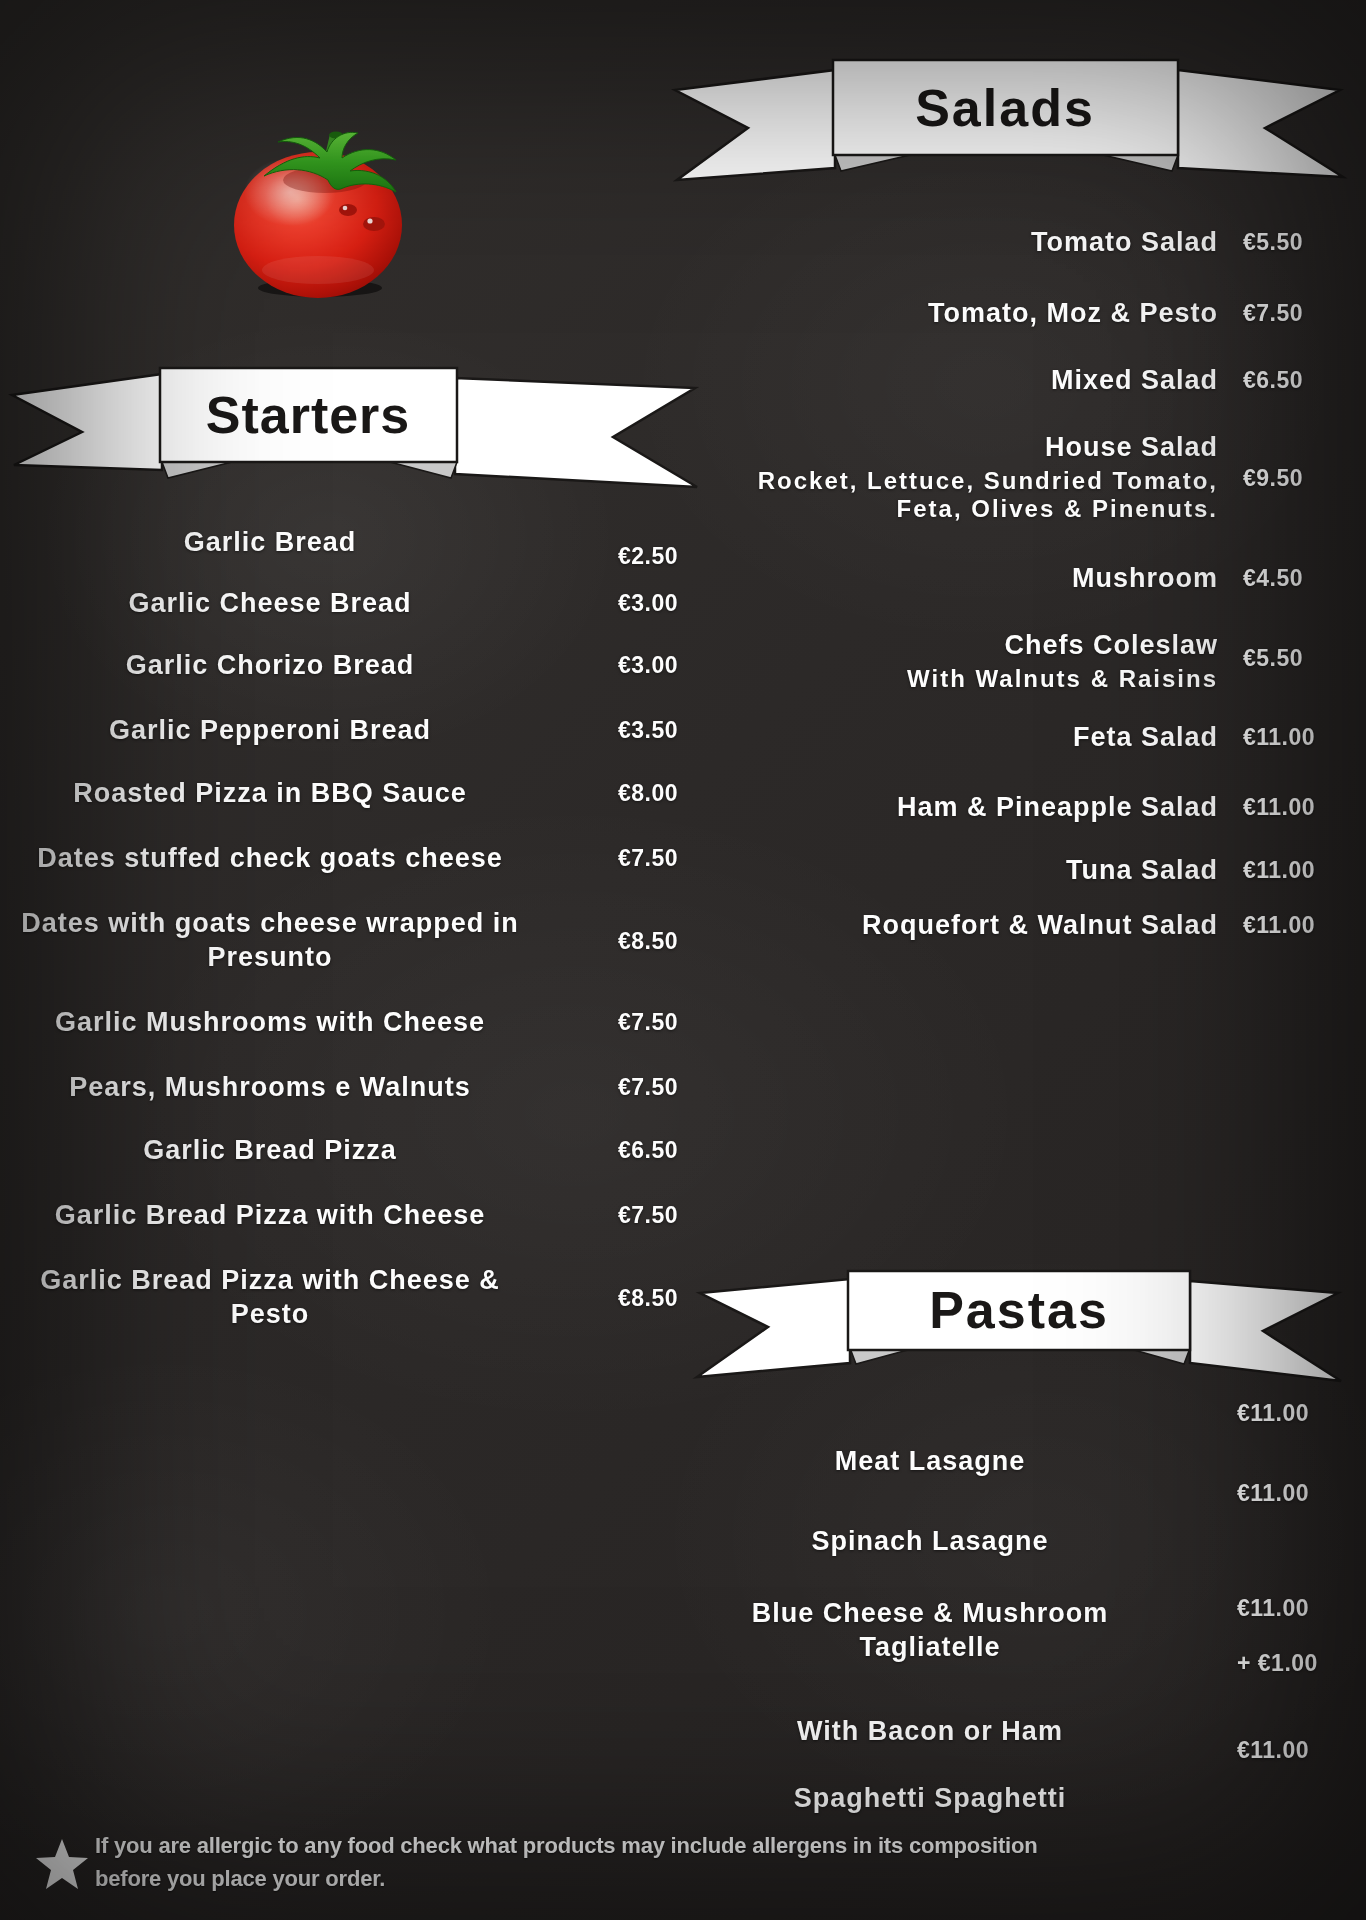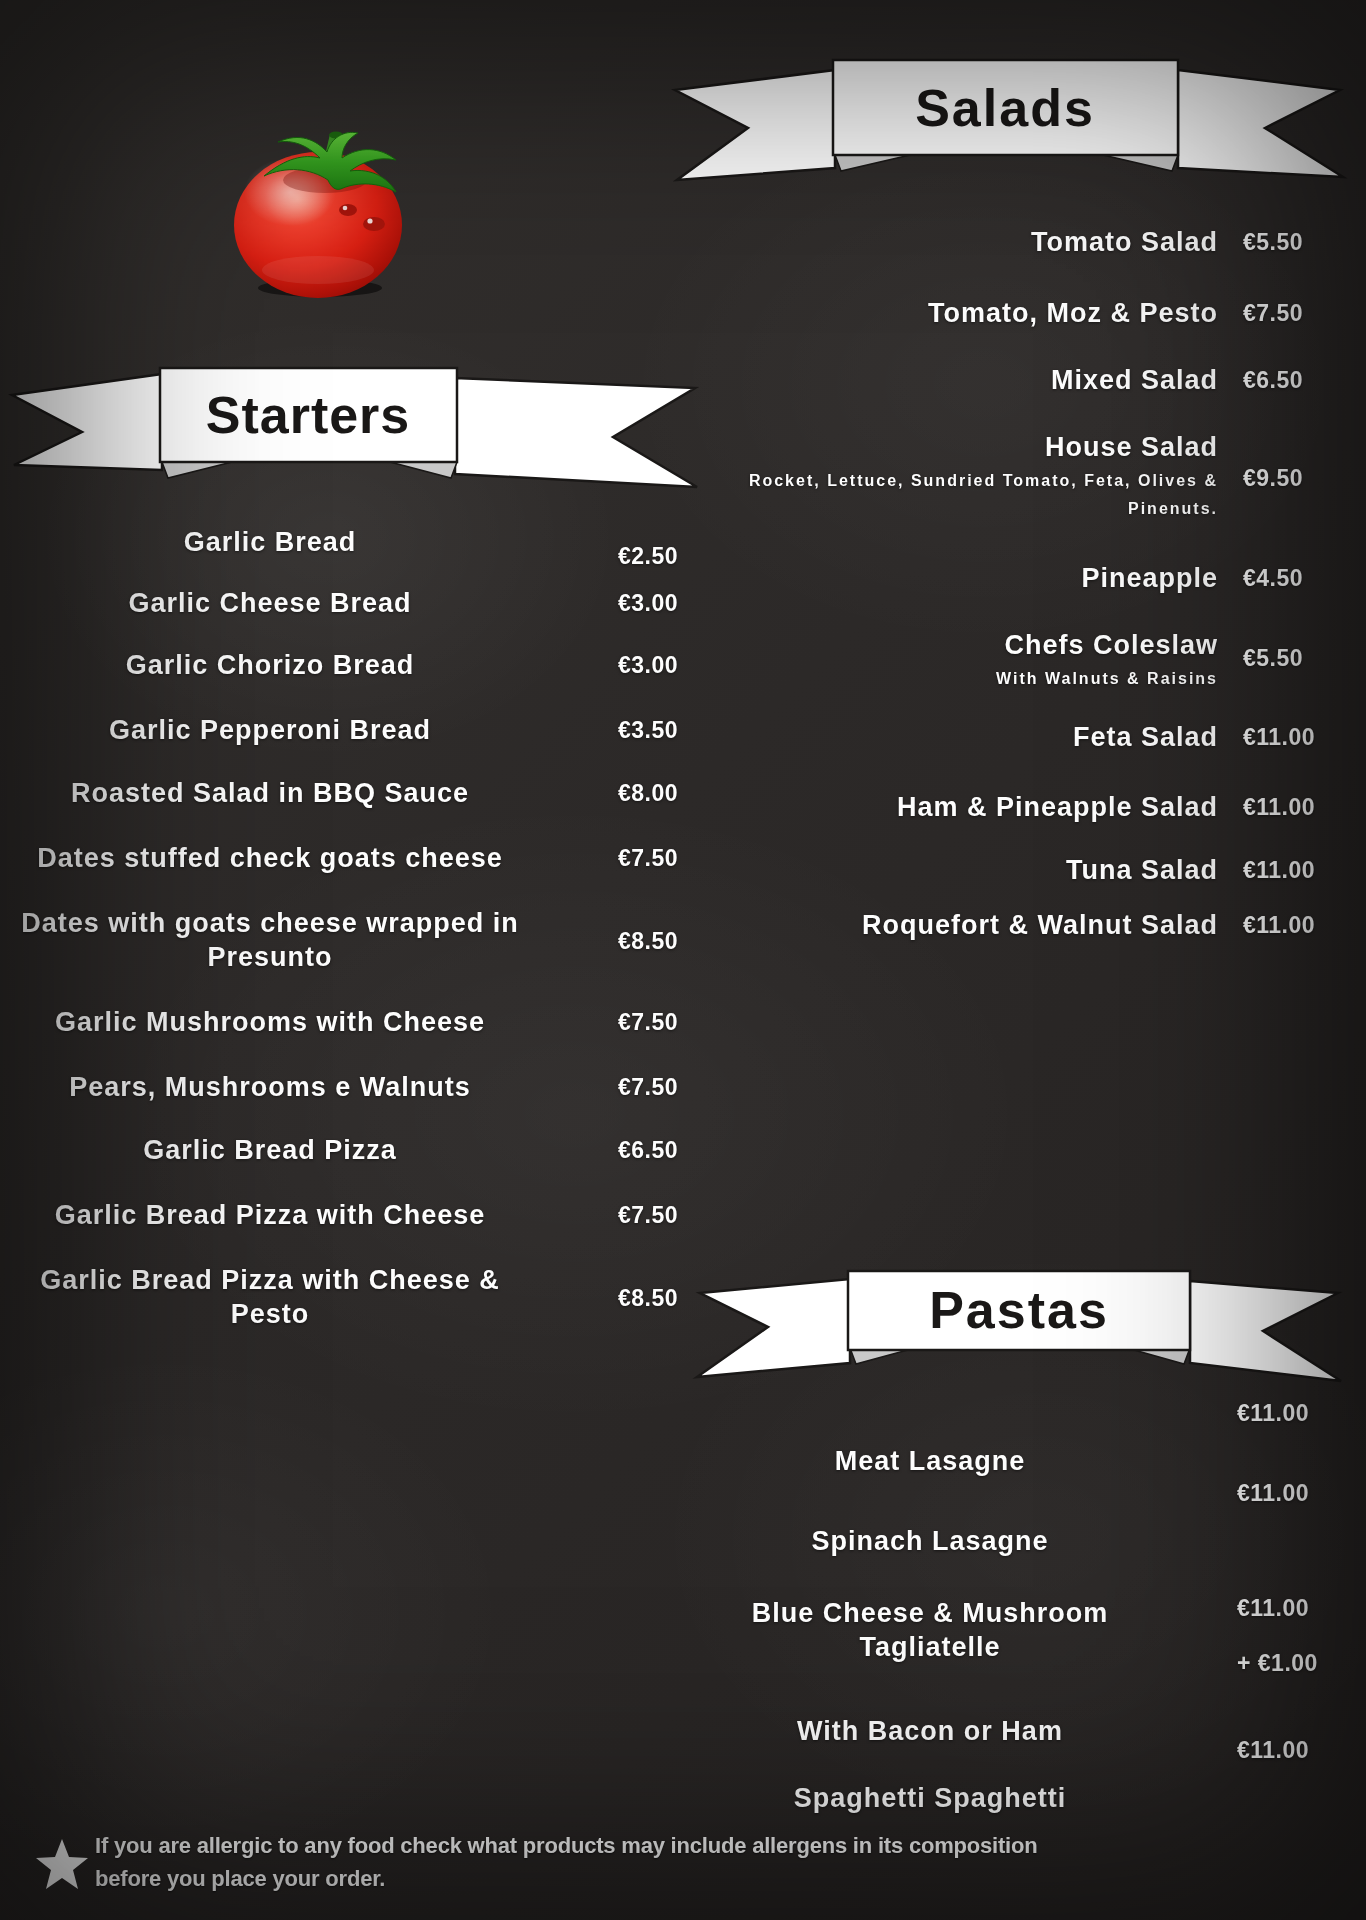--- a/index.html
+++ b/index.html
@@ -15,21 +15,21 @@
       linear-gradient(135deg,#33302e 0%, #2c2928 45%, #262322 100%);
   }
   .vignette{position:absolute;inset:0;pointer-events:none;
     box-shadow:inset 0 0 220px 70px rgba(0,0,0,.55);}
   .banner{position:absolute;}
   .bt{font-family:"Liberation Sans",sans-serif;font-weight:bold;fill:#1a1817;}
   .row{position:absolute;left:0;width:1366px;height:0;}
   .nm{position:absolute;font-weight:bold;font-size:27px;letter-spacing:1px;
       line-height:34px;text-align:center;color:#fdfdfd;
       text-shadow:0 1px 3px rgba(0,0,0,.55);}
-  .sub{font-weight:bold;font-size:16px;letter-spacing:2px;line-height:28px;margin-top:3px;}
+  .sub{font-weight:bold;font-size:24px;letter-spacing:2px;line-height:28px;margin-top:3px;}
   .pr{position:absolute;font-weight:bold;font-size:23px;letter-spacing:.5px;
       line-height:30px;text-align:left;color:#fdfdfd;
       text-shadow:0 1px 3px rgba(0,0,0,.55);}
   .st-name{left:20px;width:500px;}
   .st-price{left:618px;width:110px;}
   .sa-name{left:718px;width:500px;text-align:right;}
   .sa-price{left:1243px;width:115px;}
   .pa-name{left:680px;width:500px;margin-top:48px;}
   .pa-price{left:1237px;width:120px;}
   .footer{position:absolute;left:95px;top:1829px;width:980px;font-weight:bold;
@@ -117,21 +117,21 @@
   </div>
   <div class="row" style="top:648px">
     <div class="nm st-name">Garlic Chorizo Bread</div>
     <div class="pr st-price" style="top:2px">€3.00</div>
   </div>
   <div class="row" style="top:713px">
     <div class="nm st-name">Garlic Pepperoni Bread</div>
     <div class="pr st-price" style="top:2px">€3.50</div>
   </div>
   <div class="row" style="top:776px">
-    <div class="nm st-name">Roasted Salad in BBQ Sauce</div>
+    <div class="nm st-name">Roasted Pizza in BBQ Sauce</div>
     <div class="pr st-price" style="top:2px">€8.00</div>
   </div>
   <div class="row" style="top:841px">
     <div class="nm st-name">Dates stuffed check goats cheese</div>
     <div class="pr st-price" style="top:2px">€7.50</div>
   </div>
   <div class="row" style="top:906px">
     <div class="nm st-name">Dates with goats cheese wrapped in Presunto</div>
     <div class="pr st-price" style="top:20px">€8.50</div>
   </div>
@@ -169,21 +169,21 @@
     <div class="pr sa-price" style="top:2px">€6.50</div>
   </div>
   <div class="row" style="top:430px">
     <div class="nm sa-name">
       <span>House Salad</span>
       <div class="sub">Rocket, Lettuce, Sundried Tomato, Feta, Olives &amp; Pinenuts.</div>
     </div>
     <div class="pr sa-price" style="top:33px">€9.50</div>
   </div>
   <div class="row" style="top:561px">
-    <div class="nm sa-name">Pineapple</div>
+    <div class="nm sa-name">Mushroom</div>
     <div class="pr sa-price" style="top:2px">€4.50</div>
   </div>
   <div class="row" style="top:628px">
     <div class="nm sa-name">
       <span>Chefs Coleslaw</span>
       <div class="sub">With Walnuts &amp; Raisins</div>
     </div>
     <div class="pr sa-price" style="top:15px">€5.50</div>
   </div>
   <div class="row" style="top:720px">

